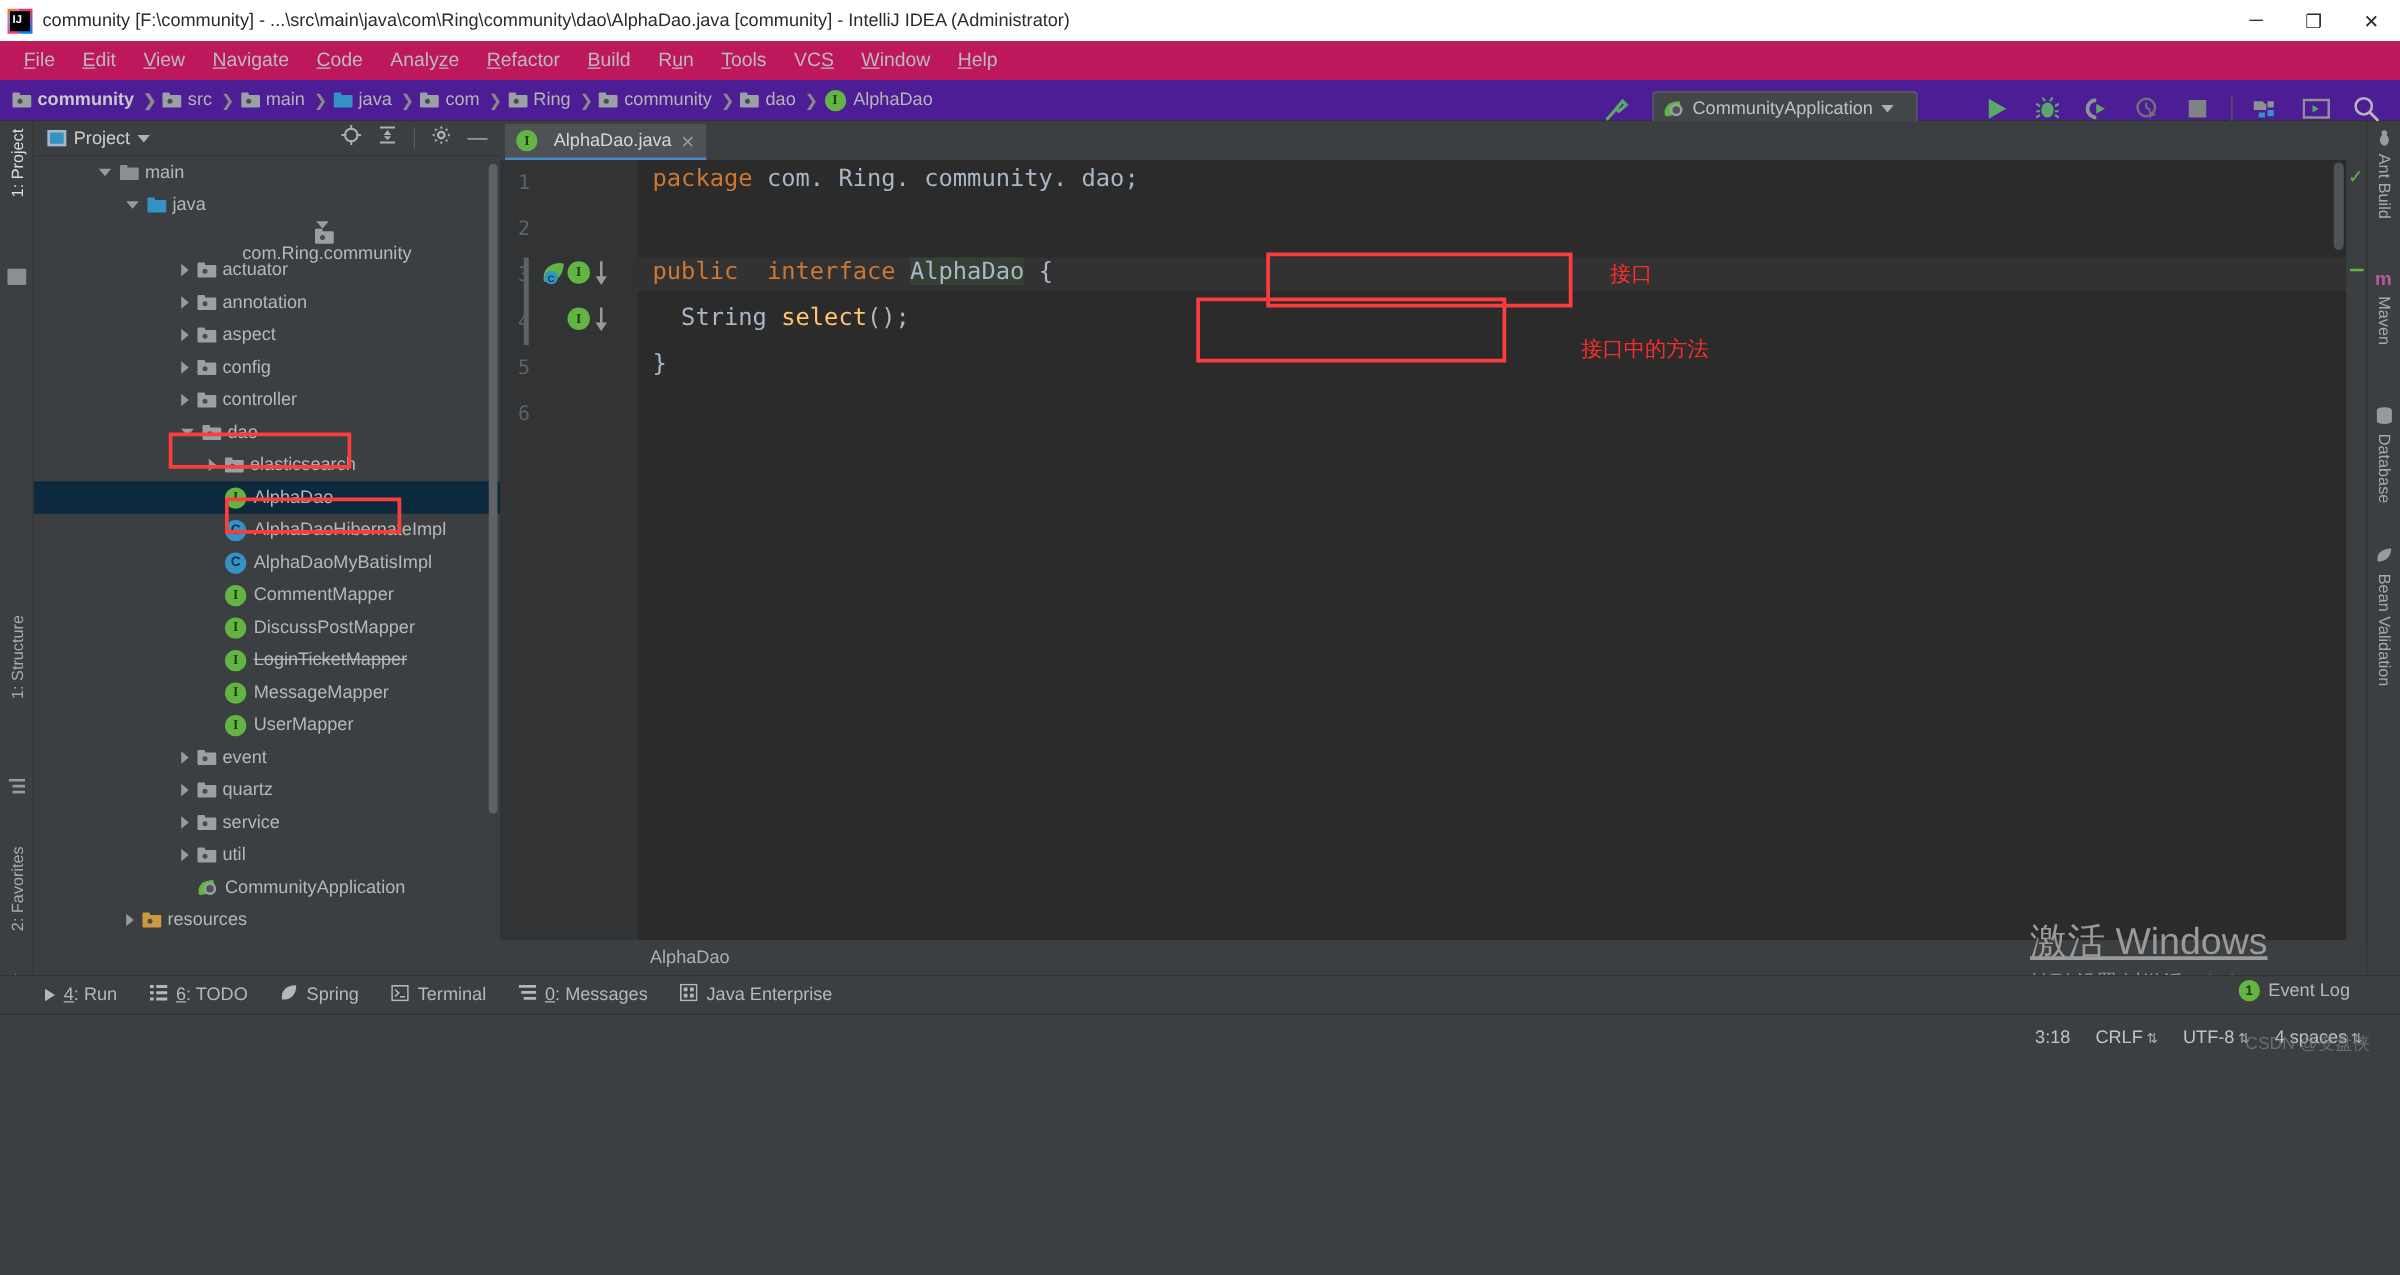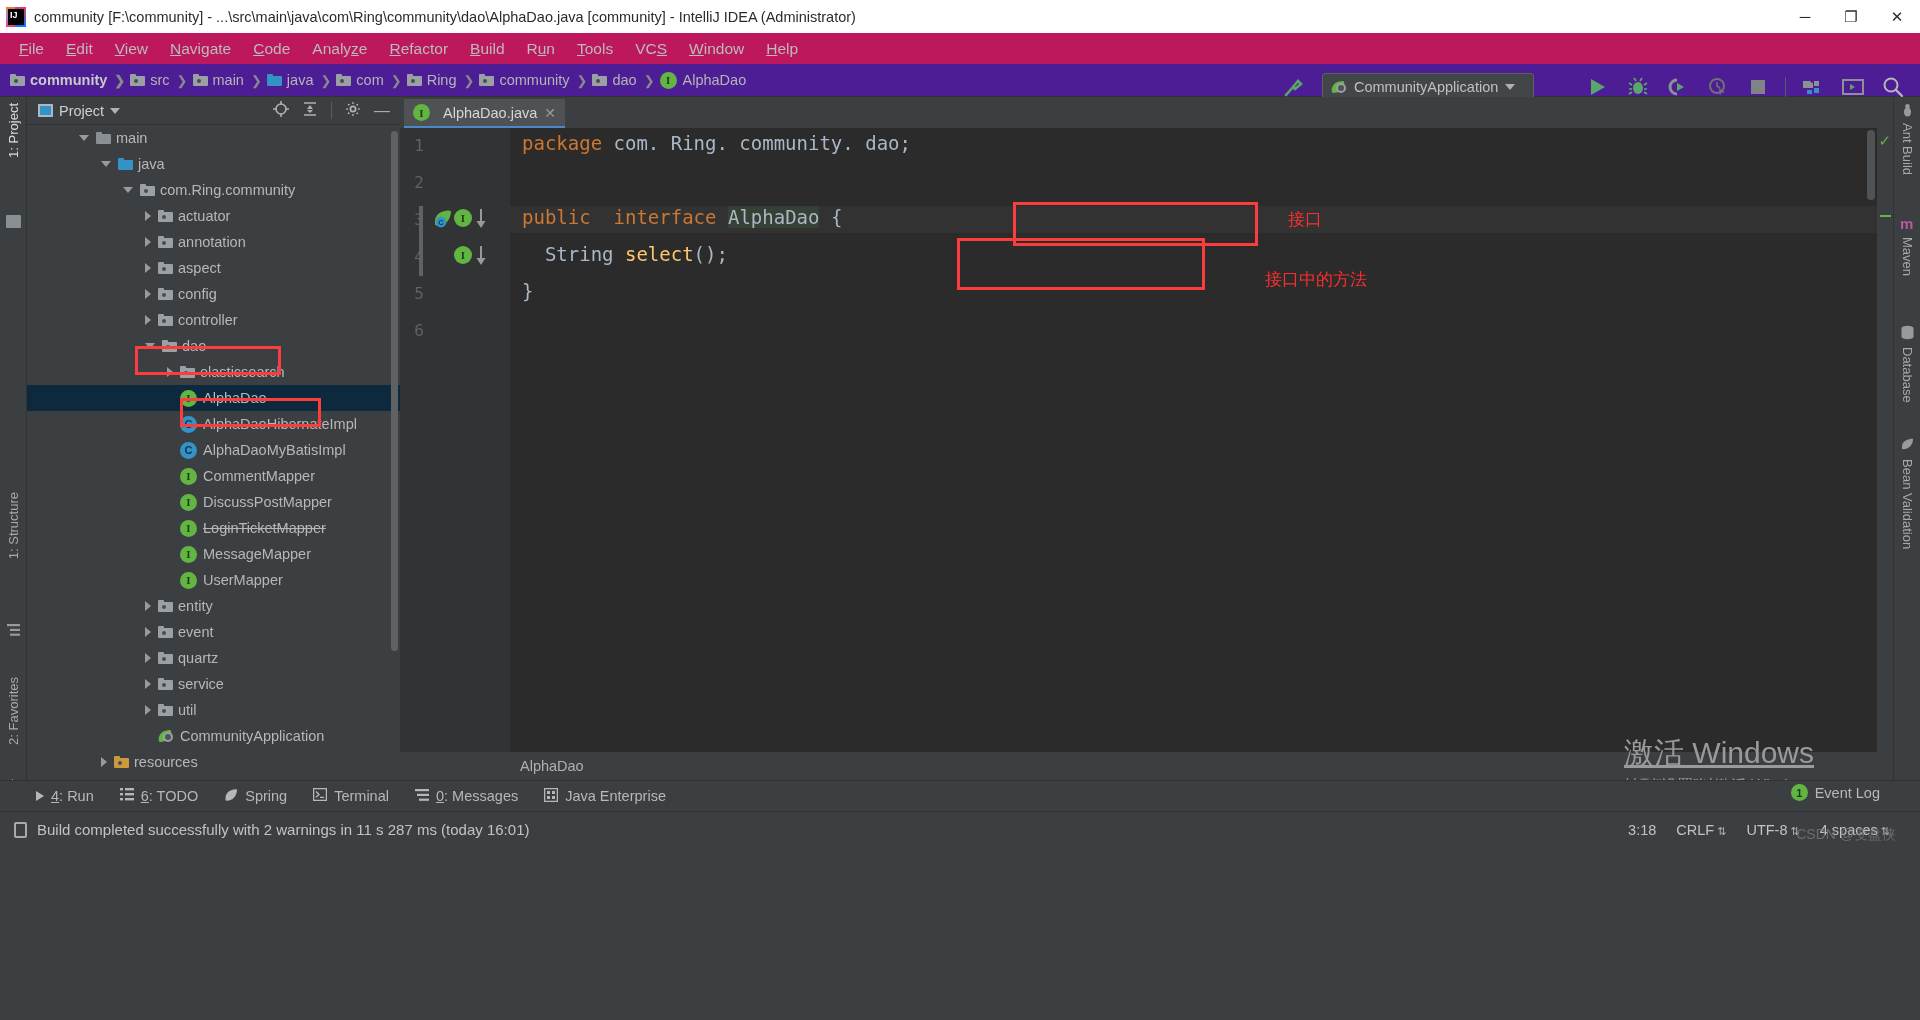--- a/index.html
+++ b/index.html
@@ -434,21 +434,21 @@
             <span class="">main</span>
           </div>
           <div class="trow" style="padding-left: 74px;">
             <span class="arrow-d"></span>
             <span class="folder-ic blue">
               <i class="tab"></i>
               <i class="bod"></i>
             </span>
             <span class="">java</span>
           </div>
-          <div class="trow" style="padding-left: 96px;">
+          <div class="trow" style="padding-left: 96px; flex-direction: column;">
             <span class="arrow-d"></span>
             <span class="folder-ic">
               <i class="tab"></i>
               <i class="bod"></i>
               <i class="dot"></i>
             </span>
             <span class="">com.Ring.community</span>
           </div>
           <div class="trow" style="padding-left: 118px;">
             <span class="arrow-r"></span>
@@ -545,29 +545,20 @@
           </div>
           <div class="trow" style="padding-left: 140px;">
             <span class="arrow-sp"></span>
             <span class="iface-ic">I</span>
             <span class="">MessageMapper</span>
           </div>
           <div class="trow" style="padding-left: 140px;">
             <span class="arrow-sp"></span>
             <span class="iface-ic">I</span>
             <span class="">UserMapper</span>
-          </div>
-          <div class="trow" style="padding-left: 118px;">
-            <span class="arrow-r"></span>
-            <span class="folder-ic">
-              <i class="tab"></i>
-              <i class="bod"></i>
-              <i class="dot"></i>
-            </span>
-            <span class="">entity</span>
           </div>
           <div class="trow" style="padding-left: 118px;">
             <span class="arrow-r"></span>
             <span class="folder-ic">
               <i class="tab"></i>
               <i class="bod"></i>
               <i class="dot"></i>
             </span>
             <span class="">event</span>
           </div>
@@ -753,24 +744,20 @@
       <span>Java Enterprise</span>
     </div>
   </div>
 
   <div class="eventlog">
     <span class="badge">1</span>
     <span>Event Log</span>
   </div>
 
   <div class="statusbar">
-    <div class="sb-msg">
-      <span class="note-ic"></span>
-      <span>Build completed successfully with 2 warnings in 11 s 287 ms (today 16:01)</span>
-    </div>
     <div class="sb-right">
       <span>3:18</span>
       <span><span>CRLF</span><span class="updn">⇅</span></span>
       <span><span>UTF-8</span><span class="updn">⇅</span></span>
       <span><span>4 spaces</span><span class="updn">⇅</span></span>
     </div>
     <div class="csdn">CSDN @变盘侠</div>
   </div>
 
 </div>

